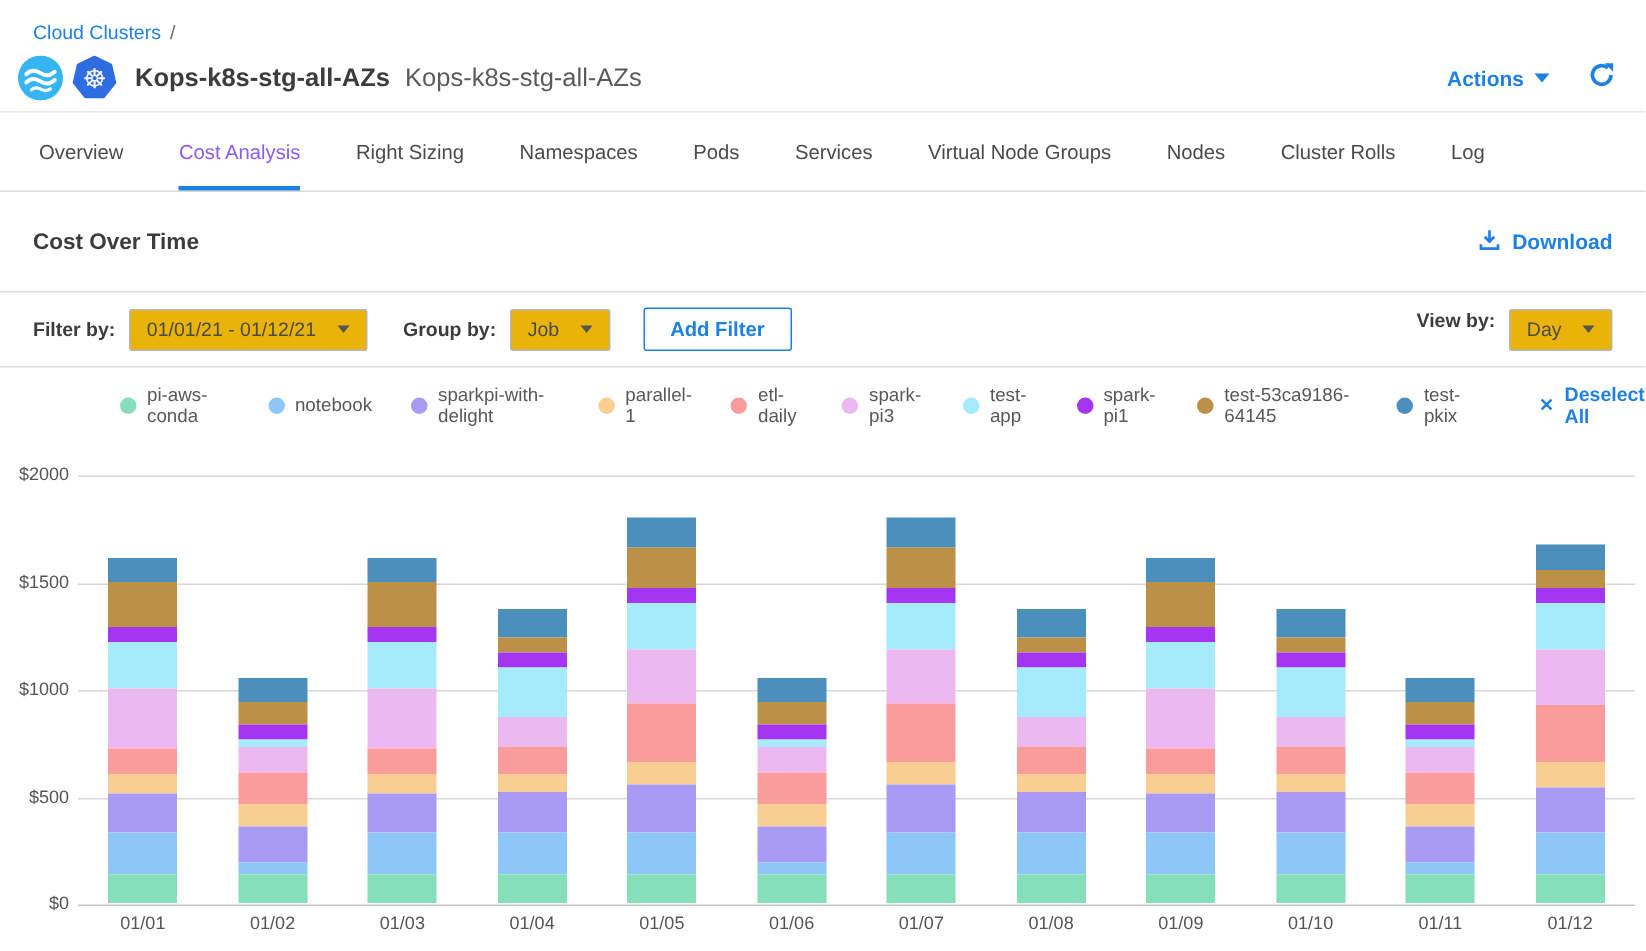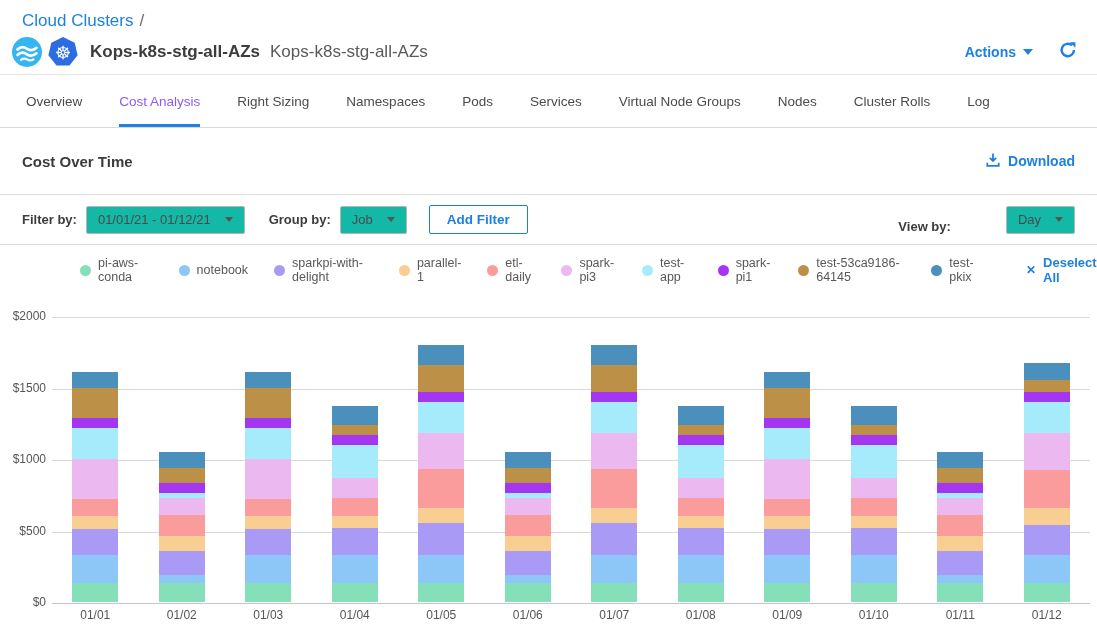--- a/index.html
+++ b/index.html
@@ -1,20 +1,20 @@
 <!DOCTYPE html>
 <html><head>
 <meta charset="utf-8">
 <style>
   * { margin:0; padding:0; box-sizing:border-box; }
   html,body { width:1097px; height:634px; background:#fff; overflow:hidden;
     font-family:"Liberation Sans", sans-serif; color:#3c3c3c; }
 
   
-  .breadcrumb-row { height:30px; padding:12px 22px 0; display:flex; align-items:center; gap:6px; font-size:17px; }
+  .breadcrumb-row { height:30px; padding:12px 22px 0; display:flex; align-items:center; gap:6px; font-size:13px; }
   .crumb-link { color:#1E80E3; cursor:pointer; }
   .crumb-sep { color:#6d6d6d; }
 
   
   .header-row { height:45px; padding:0 20px 0 10px; display:flex; align-items:center; border-bottom:1px solid #e6e6e6; }
   .hicon { width:30px; height:30px; margin-left:2px; flex:0 0 auto; }
   .hicon + .hicon { margin-left:6px; }
   .title-main { font-size:17px; font-weight:bold; color:#3c3c3c; margin-left:12px; }
   .title-sub { font-size:17px; color:#5a5a5a; margin-left:10px; }
   .header-right { margin-left:auto; display:flex; align-items:center; gap:26px; }
@@ -28,23 +28,23 @@
   .tab.active { color:#8b5cf6; font-weight:normal; border-bottom-color:#1E80E3; }
 
   
   .section-row { height:67px; padding:0 22px; display:flex; align-items:center; border-bottom:1px solid #ddd; }
   .section-title { font-size:15px; font-weight:bold;text-align:center; }
   .download-btn { margin-left:auto; display:flex; align-items:center; gap:7px; color:#1E80E3; font-weight:bold; font-size:14px; cursor:pointer; }
 
   
   .filter-row { height:50px; padding:0 22px; display:flex; align-items:center; border-bottom:1px solid #ddd; }
   .flabel { font-size:13px; font-weight:bold; color:#3c3c3c; }
-  .select-box { display:flex; align-items:center; gap:14px; height:28px; border:1px solid #b5b5b5; border-radius:2px; padding:0 11px; margin-left:9px; font-size:13px; color:#4a4a4a; cursor:pointer; background:#14b8a6; }
+  .select-box { display:flex; align-items:center; gap:14px; height:28px; border:1px solid #b5b5b5; border-radius:2px; padding:0 11px; margin-left:9px; font-size:13px; color:#4a4a4a; cursor:pointer; background:#eab308; }
   .add-filter-btn { height:29px; margin-left:22px; padding:0 17px; border:1px solid #1E80E3; border-radius:2px; background:#fff; color:#1E80E3; font-weight:bold; font-size:13.5px; display:flex; align-items:center; cursor:pointer; }
-  .view-by { margin-left:auto; display:flex; align-items:flex-end;gap:46px; }
+  .view-by { margin-left:auto; display:flex; align-items:flex-start; }
   .gap-l { margin-left:24px; }
 
   
   .legend-row { height:50px; padding-left:80px; display:flex; align-items:center; gap:26px; }
   .legend-item { display:flex; align-items:center; gap:7px; font-size:12.5px; color:#56585a; cursor:pointer; }
   .legend-dot { width:11px; height:11px; border-radius:50%; flex:0 0 auto; }
   .deselect-all { display:flex; align-items:center; gap:7px; color:#1E80E3; font-weight:bold; font-size:13px; margin-left:18px; cursor:pointer; }
   .x-glyph { font-size:12px; font-weight:bold; }
 
   

